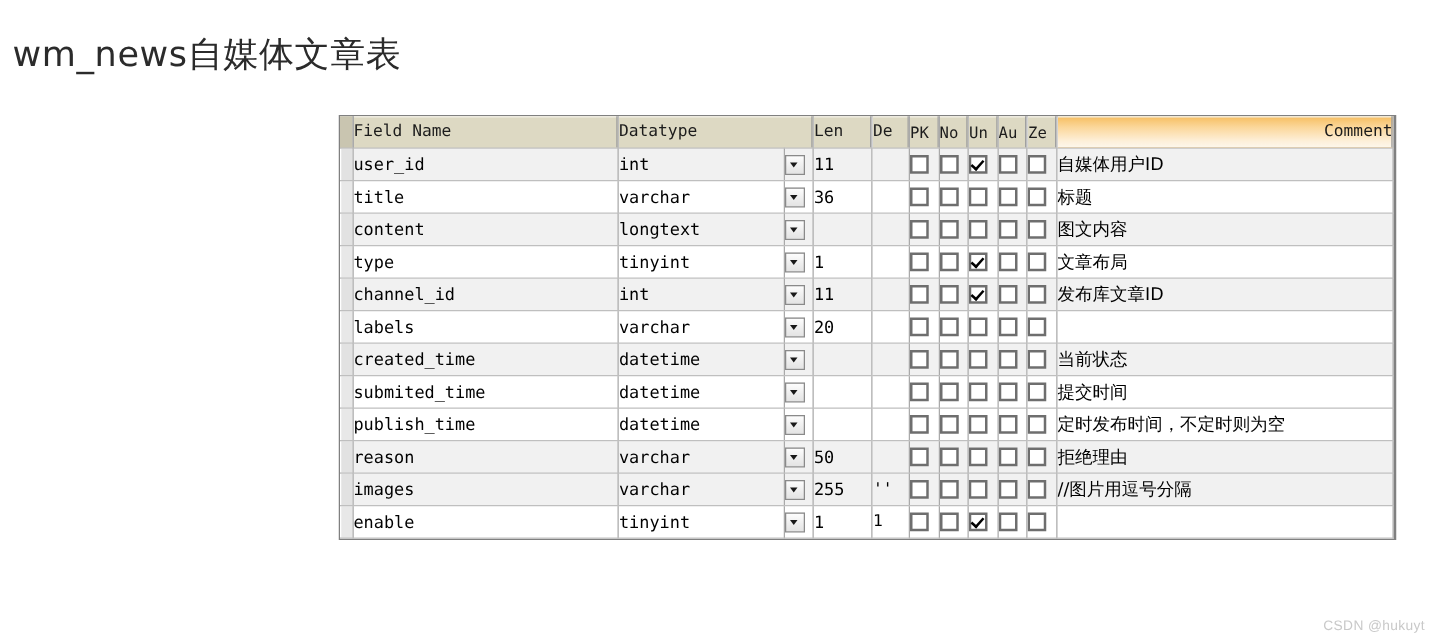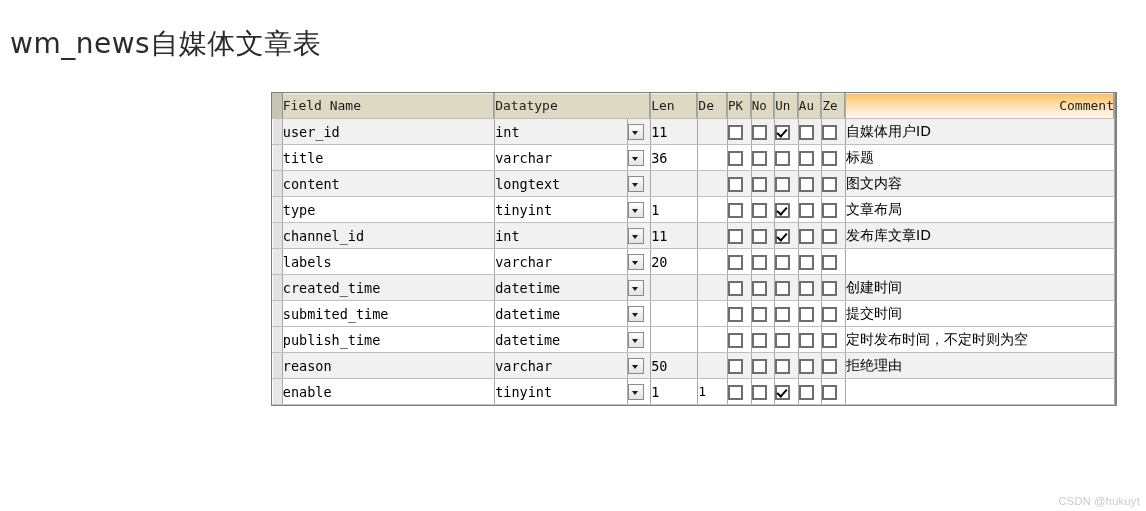--- a/index.html
+++ b/index.html
@@ -305,21 +305,21 @@
           <td class="field">created_time</td>
           <td class="type">datetime</td>
           <td class="drop"><span class="ddbtn"></span></td>
           <td class="len"></td>
           <td class="de"></td>
           <td class="chk"><span class="cbox"></span></td>
           <td class="chk"><span class="cbox"></span></td>
           <td class="chk"><span class="cbox"></span></td>
           <td class="chk"><span class="cbox"></span></td>
           <td class="chk"><span class="cbox"></span></td>
-          <td class="comment">创建时间</td>
+          <td class="comment">当前状态</td>
         </tr>
         <tr class="odd">
           <td class="gutter"></td>
           <td class="field">submited_time</td>
           <td class="type">datetime</td>
           <td class="drop"><span class="ddbtn"></span></td>
           <td class="len"></td>
           <td class="de"></td>
           <td class="chk"><span class="cbox"></span></td>
           <td class="chk"><span class="cbox"></span></td>
@@ -348,20 +348,34 @@
           <td class="type">varchar</td>
           <td class="drop"><span class="ddbtn"></span></td>
           <td class="len">50</td>
           <td class="de"></td>
           <td class="chk"><span class="cbox"></span></td>
           <td class="chk"><span class="cbox"></span></td>
           <td class="chk"><span class="cbox"></span></td>
           <td class="chk"><span class="cbox"></span></td>
           <td class="chk"><span class="cbox"></span></td>
           <td class="comment">拒绝理由</td>
+        </tr>
+        <tr class="even">
+          <td class="gutter"></td>
+          <td class="field">images</td>
+          <td class="type">varchar</td>
+          <td class="drop"><span class="ddbtn"></span></td>
+          <td class="len">255</td>
+          <td class="de">''</td>
+          <td class="chk"><span class="cbox"></span></td>
+          <td class="chk"><span class="cbox"></span></td>
+          <td class="chk"><span class="cbox"></span></td>
+          <td class="chk"><span class="cbox"></span></td>
+          <td class="chk"><span class="cbox"></span></td>
+          <td class="comment">//图片用逗号分隔</td>
         </tr>
         <tr class="odd">
           <td class="gutter"></td>
           <td class="field">enable</td>
           <td class="type">tinyint</td>
           <td class="drop"><span class="ddbtn"></span></td>
           <td class="len">1</td>
           <td class="de">1</td>
           <td class="chk"><span class="cbox"></span></td>
           <td class="chk"><span class="cbox"></span></td>

